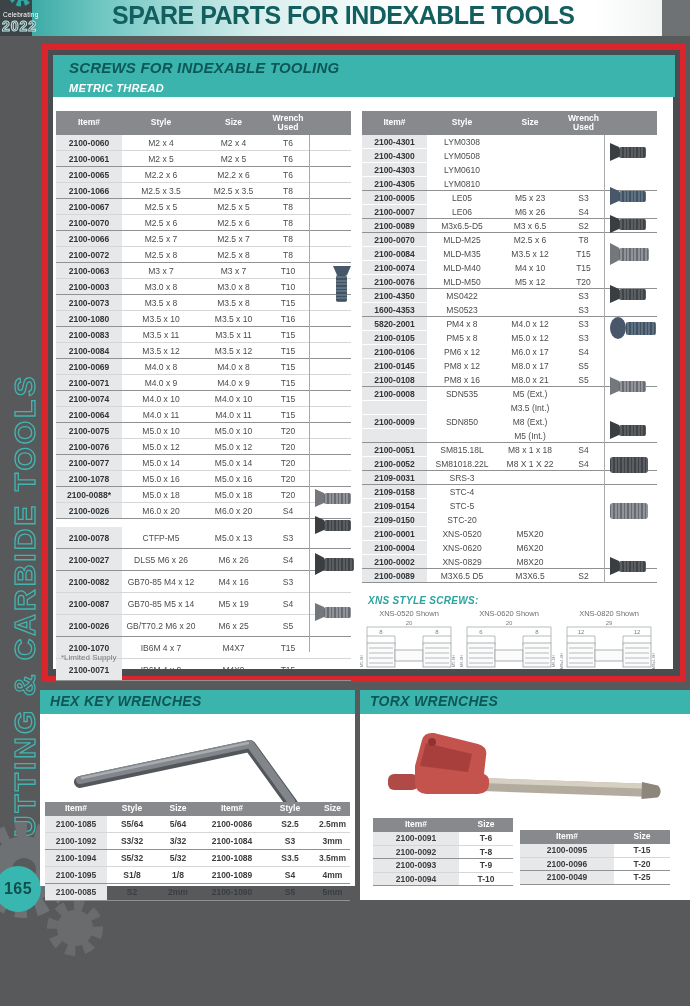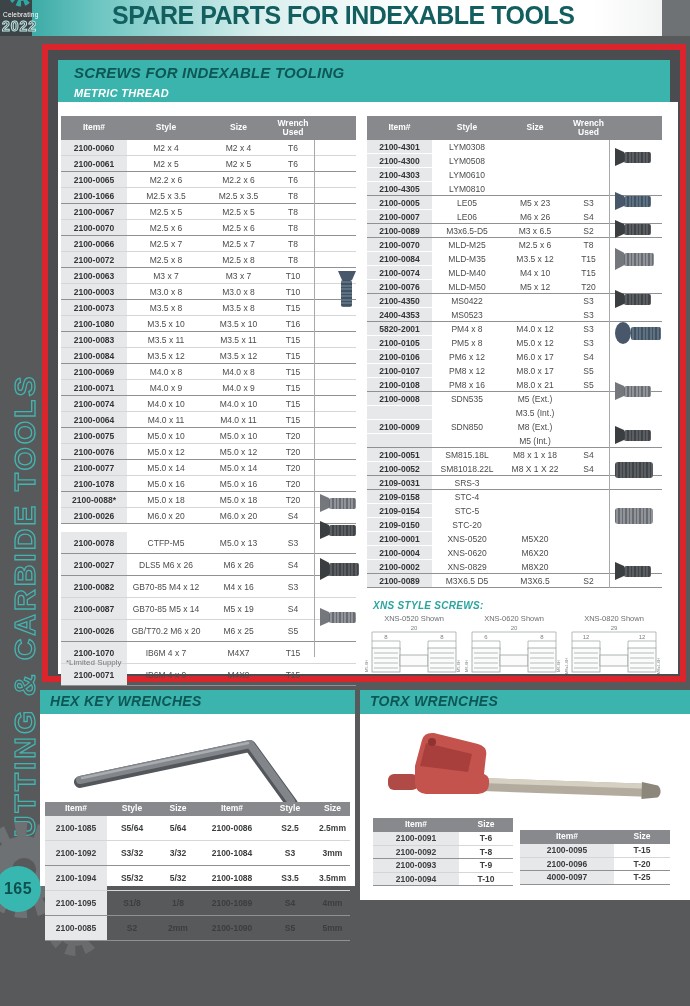--- a/index.html
+++ b/index.html
@@ -24,21 +24,21 @@
                 transform-origin:0 0;font-size:30px;font-weight:bold;letter-spacing:3px;
                 color:#58595b;-webkit-text-stroke:1.3px #43b5b0;white-space:nowrap;}
   .gear-bl{position:absolute;left:-34px;top:812px;}
   .gear-bl2{position:absolute;left:40px;top:893px;opacity:.5;}
   .page-circle{position:absolute;left:-5px;top:866px;width:46px;height:46px;border-radius:50%;
                background:#38b7b1;color:#0e504e;font-size:16px;font-weight:bold;
                display:flex;align-items:center;justify-content:center;letter-spacing:0.5px;}
 
   
   .red-panel{position:absolute;left:42px;top:44px;width:644px;height:638px;
-             border:6px solid #d9252b;background:#4a4c4f;padding:10px;}
+             border:6px solid #d9252b;background:#4a4c4f;padding:5px;}
   .band{height:42px;background:#3cb4ae;padding:4px 0 0 16px;}
   .band-title{font-size:15px;font-weight:bold;font-style:italic;color:#0d5755;letter-spacing:0.2px;}
   .band-sub{font-size:11px;font-weight:bold;font-style:italic;color:#ffffff;margin-top:6px;letter-spacing:0.3px;}
   .panel-body{position:relative;width:620px;height:572px;background:#ffffff;}
 
   
   .stable{position:absolute;}
   .stable.left{left:3px;top:14px;width:295px;}
   .stable.right{left:309px;top:14px;width:295px;}
   .thead{position:absolute;left:0;top:0;width:100%;height:24px;background:#87898c;display:flex;}
@@ -91,21 +91,21 @@
   .sub-body{position:relative;background:#ffffff;}
   .hex-panel{left:40px;top:690px;width:315px;}
   .hex-panel .sub-body{height:172px;}
   .torx-panel{left:360px;top:690px;width:330px;}
   .torx-panel .sub-body{height:186px;}
 
   .btable{position:absolute;}
   .btable .thead{height:14px;}
   .btable .th{font-size:8.5px;}
   .btable .rows{top:14px;}
-  .btable .tr{height:25px;}
+  .btable .tr{height:17px;}
   .btable .td{font-size:8.5px;font-weight:bold;color:#3b3d3f;}
   .hex-table{left:5px;top:88px;width:305px;}
   .hex-table .c0{width:62px;}.hex-table .c1{width:50px;}.hex-table .c2{width:42px;}
   .hex-table .c3{width:66px;}.hex-table .c4{width:50px;}.hex-table .c5{width:35px;}
   .torx-table-a{left:13px;top:104px;width:140px;}
   .torx-table-b{left:160px;top:116px;width:150px;}
   .torx-table-a .c0{width:86px;}.torx-table-a .c1{width:54px;}
   .torx-table-b .c0{width:94px;}.torx-table-b .c1{width:56px;}
   .torx-table-a .tr,.torx-table-b .tr{height:13.5px;}
 </style>
@@ -439,21 +439,21 @@
               <div class="td c2">M5 x 12</div>
               <div class="td c3">T20</div>
             </div>
             <div class="tr noline">
               <div class="td c0 item">2100-4350</div>
               <div class="td c1">MS0422</div>
               <div class="td c2"></div>
               <div class="td c3">S3</div>
             </div>
             <div class="tr sep">
-              <div class="td c0 item">2400-4353</div>
+              <div class="td c0 item">1600-4353</div>
               <div class="td c1">MS0523</div>
               <div class="td c2"></div>
               <div class="td c3">S3</div>
             </div>
             <div class="tr noline">
               <div class="td c0 item">5820-2001</div>
               <div class="td c1">PM4 x 8</div>
               <div class="td c2">M4.0 x 12</div>
               <div class="td c3">S3</div>
             </div>
@@ -463,21 +463,21 @@
               <div class="td c2">M5.0 x 12</div>
               <div class="td c3">S3</div>
             </div>
             <div class="tr noline">
               <div class="td c0 item">2100-0106</div>
               <div class="td c1">PM6 x 12</div>
               <div class="td c2">M6.0 x 17</div>
               <div class="td c3">S4</div>
             </div>
             <div class="tr noline">
-              <div class="td c0 item">2100-0107</div>
+              <div class="td c0 item">2100-0145</div>
               <div class="td c1">PM8 x 12</div>
               <div class="td c2">M8.0 x 17</div>
               <div class="td c3">S5</div>
             </div>
             <div class="tr sep">
               <div class="td c0 item">2100-0108</div>
               <div class="td c1">PM8 x 16</div>
               <div class="td c2">M8.0 x 21</div>
               <div class="td c3">S5</div>
             </div>
@@ -801,21 +801,21 @@
         <div class="rows" id="torx-b-rows">
             <div class="tr">
               <div class="td c0 item">2100-0095</div>
               <div class="td c1">T-15</div>
             </div>
             <div class="tr sep">
               <div class="td c0 item">2100-0096</div>
               <div class="td c1">T-20</div>
             </div>
             <div class="tr sep">
-              <div class="td c0 item">4000-0097</div>
+              <div class="td c0 item">2100-0049</div>
               <div class="td c1">T-25</div>
             </div>
           </div>
       </div>
     </div>
   </div>
 
 </div>
 
 </body></html>

